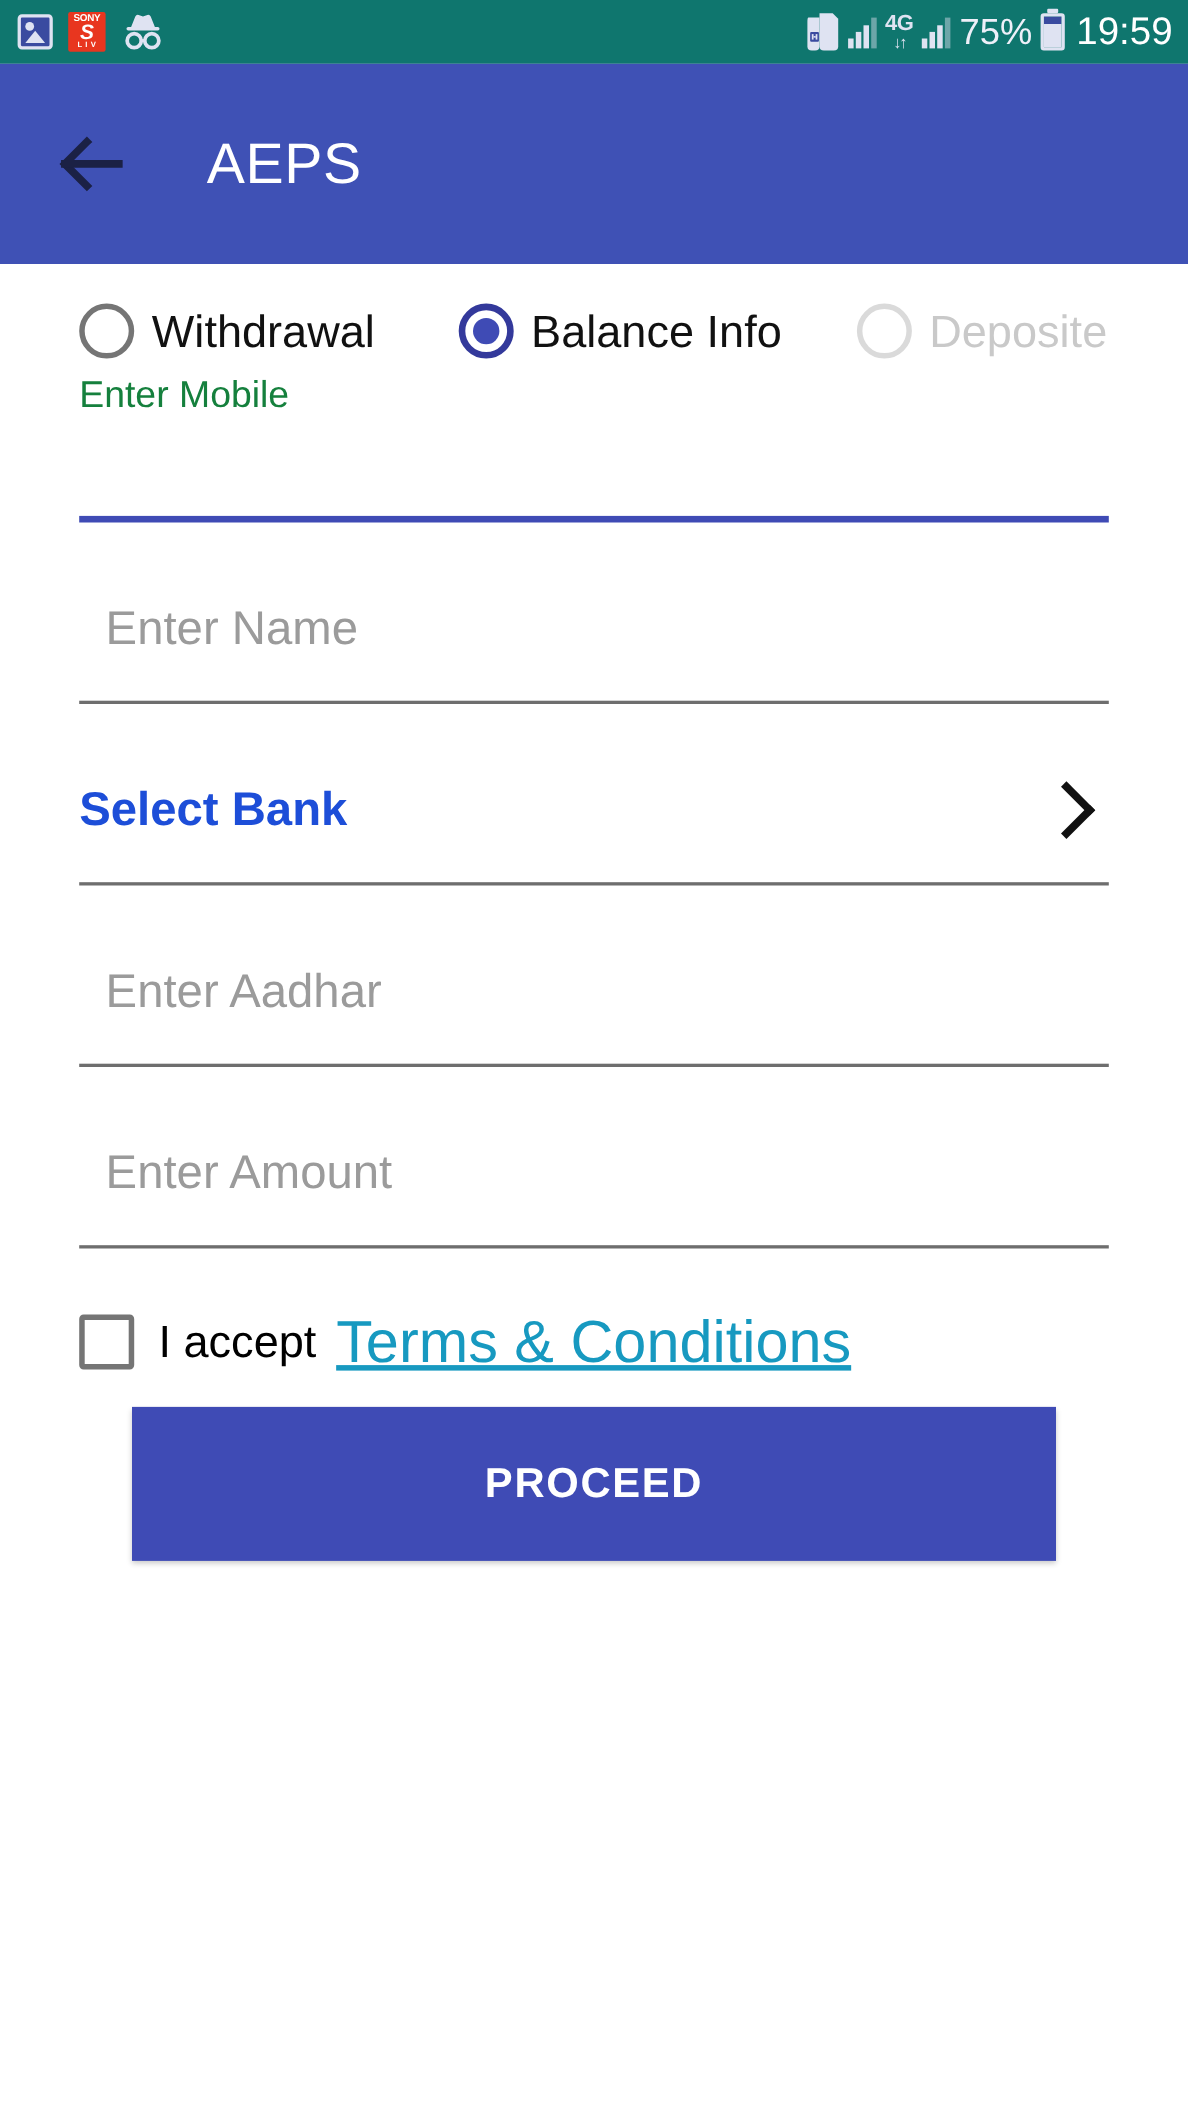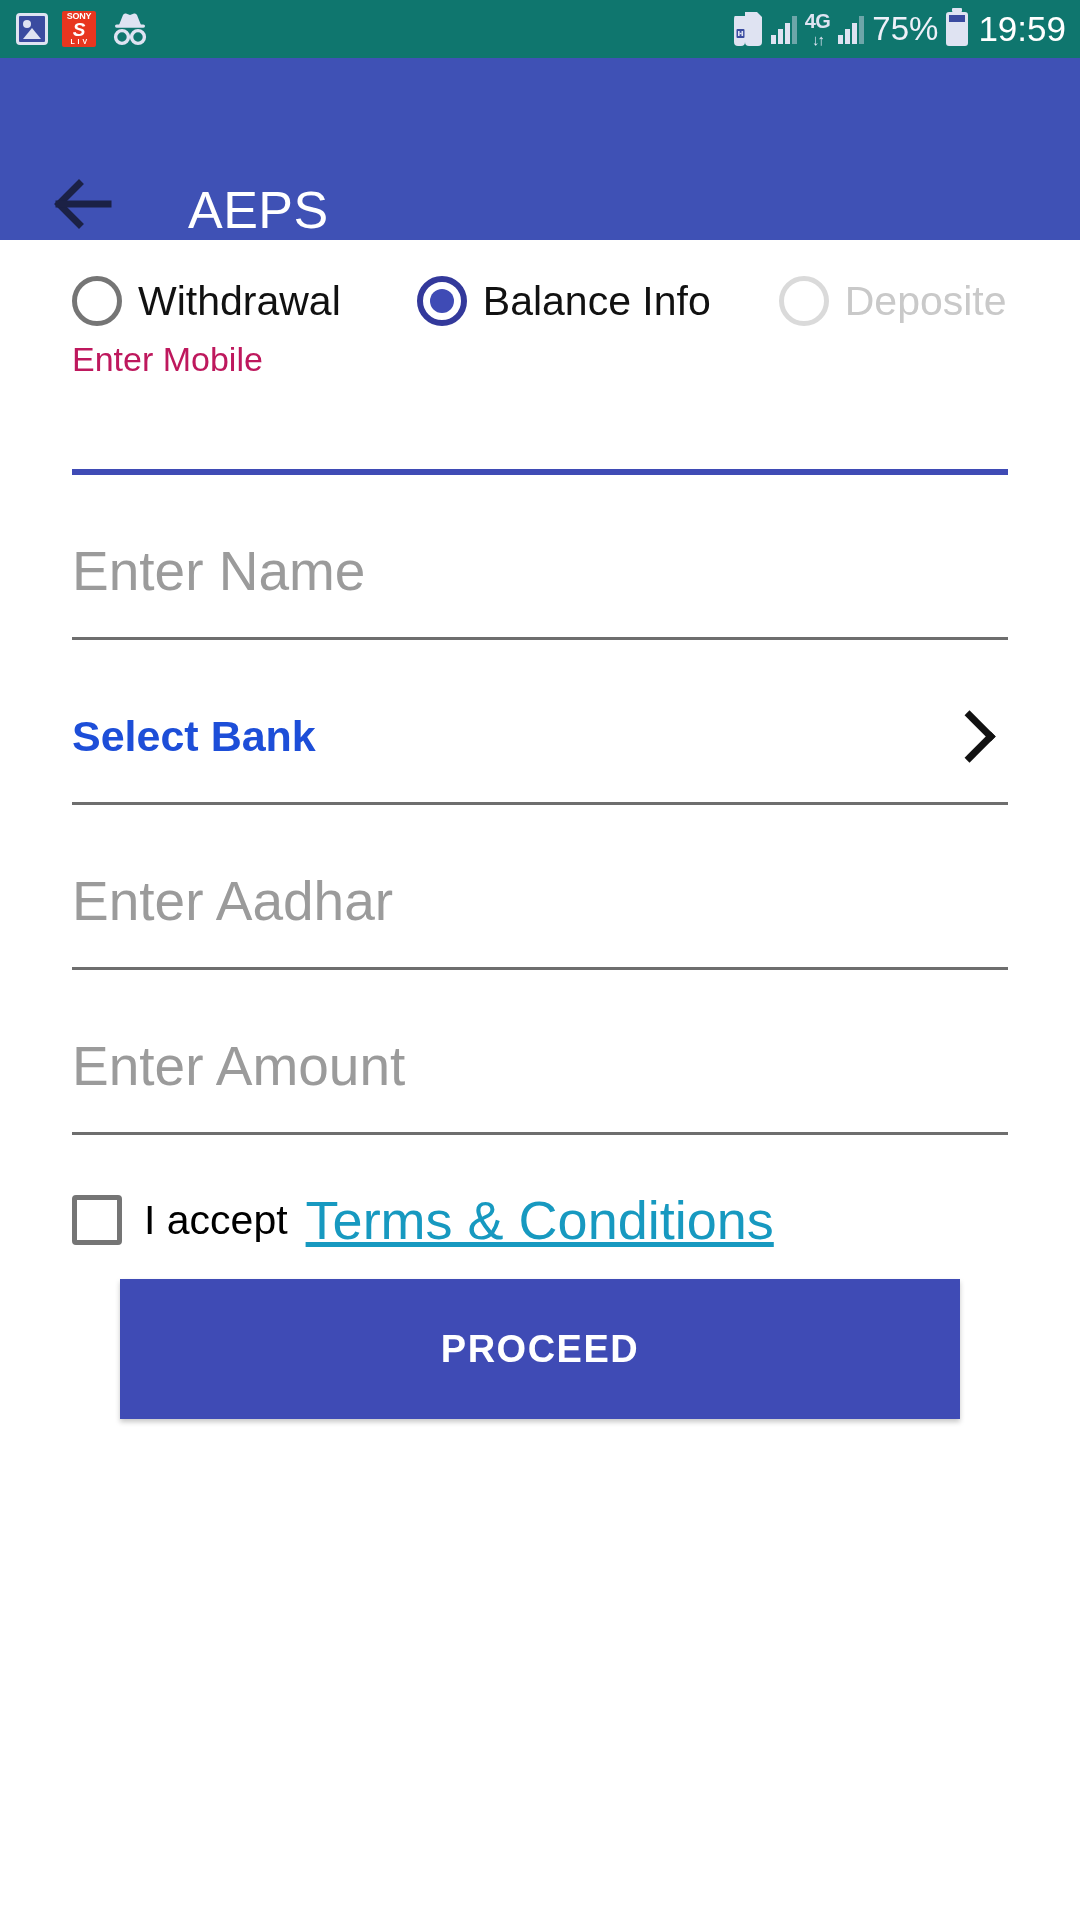--- a/index.html
+++ b/index.html
@@ -157,21 +157,21 @@
     color: #ffffff;
     letter-spacing: 0px;
     margin-left: 2px;
   }
 
   
   .app-bar {
     height: 182px;
     background: #3f51b5;
     display: flex;
-    align-items: flex-end;
+    align-items: center;
     padding-left: 48px;
     box-sizing: border-box;
   }
   .back-btn {
     width: 72px; height: 72px;
     display: flex; align-items: center; justify-content: center;
     cursor: pointer;
   }
   .app-title {
     color: #ffffff;
@@ -223,21 +223,21 @@
     margin-left: 16px;
     white-space: nowrap;
   }
   .radio-label.disabled { color: #c9c9c9; }
 
   
   .field-block { position: relative; }
 
   .float-label {
     font-size: 34px;
-    color: #be185d;
+    color: #15803d;
     margin-top: 14px;
     margin-bottom: 0;
   }
   .field-mobile {
     height: 90px;
     border-bottom: 6px solid #3f4bb5;
     display: flex;
     align-items: flex-end;
   }
   .field-mobile input {
@@ -256,25 +256,26 @@
     border-bottom: 3px solid #6e6e6e;
     display: flex;
     align-items: center;
     justify-content: space-between;
     margin-top: 30px;
   }
   .field input {
     border: none;
     outline: none;
     width: 100%;
-    font-size: 55px;
+    font-size: 43px;
     font-family: "Liberation Sans", sans-serif;
     color: #0f172a;
     background: transparent;
     padding: 0;
+    margin-left: 24px;
   }
   .field input::placeholder { color: #9b9b9b; opacity: 1; }
 
   .field.select-field { cursor: pointer; }
   .select-text {
     font-size: 43px;
     color: #1d4ed8;
     font-weight: bold;
   }
   .chevron-right {

